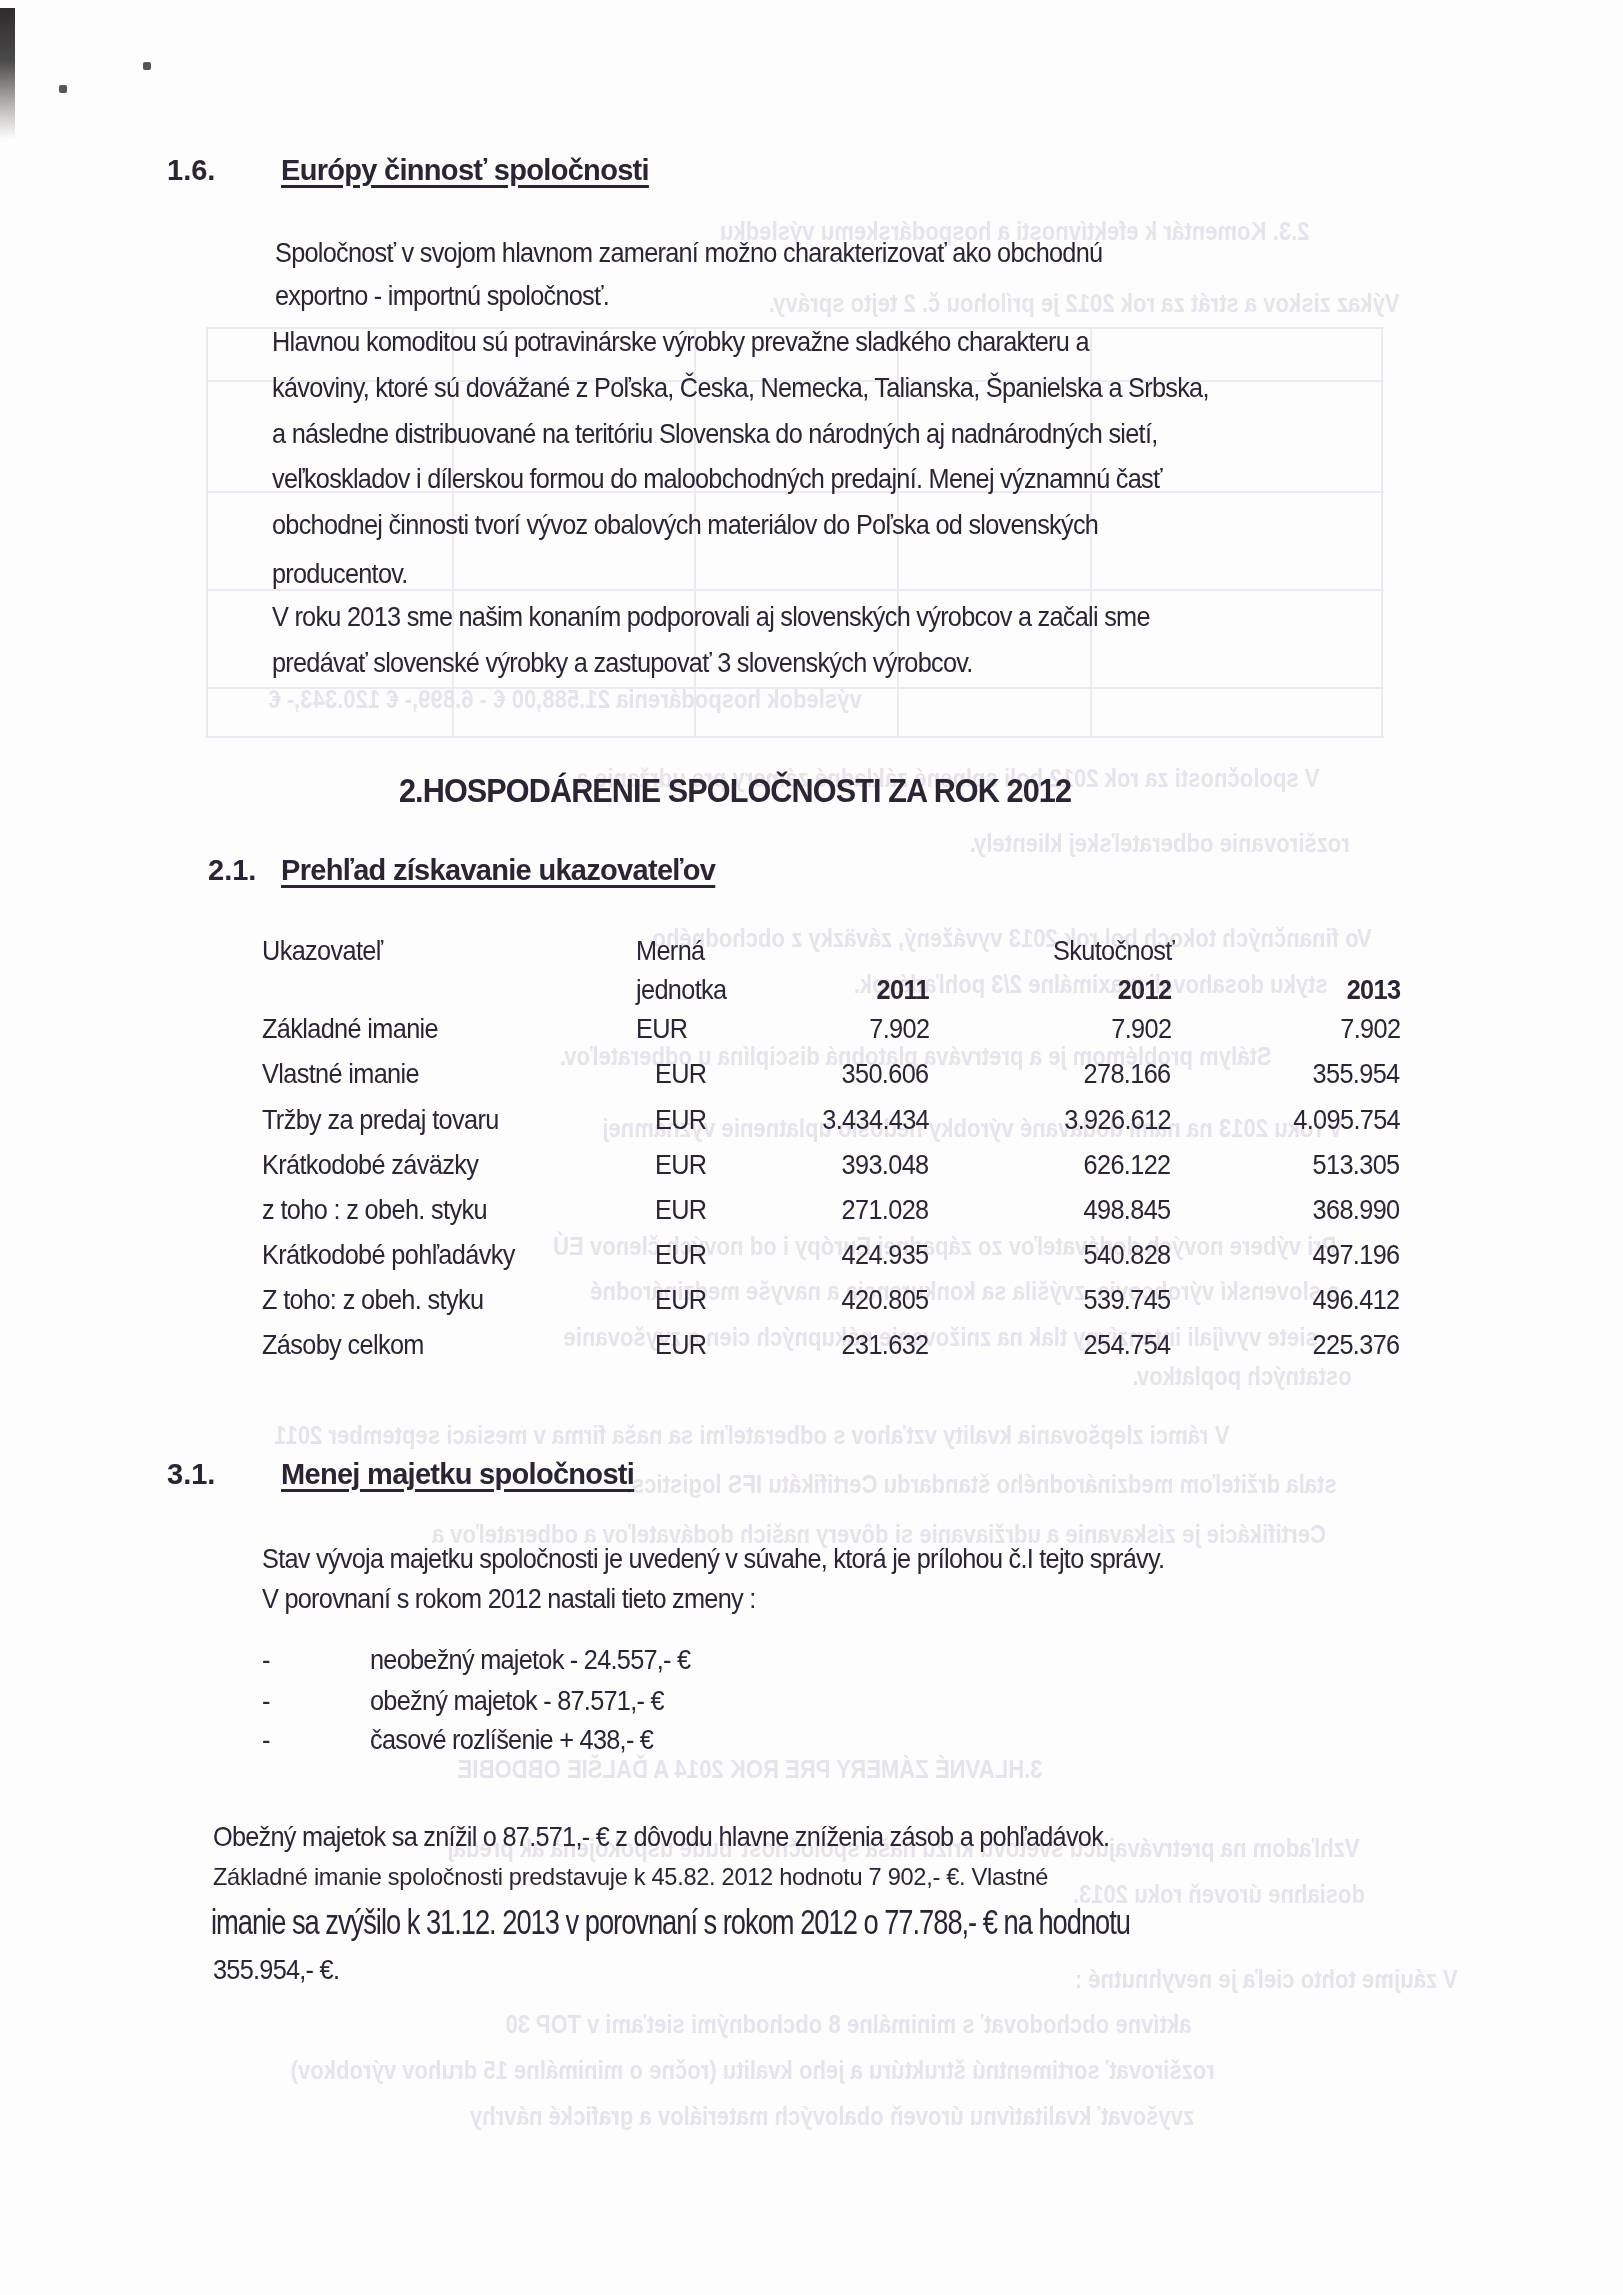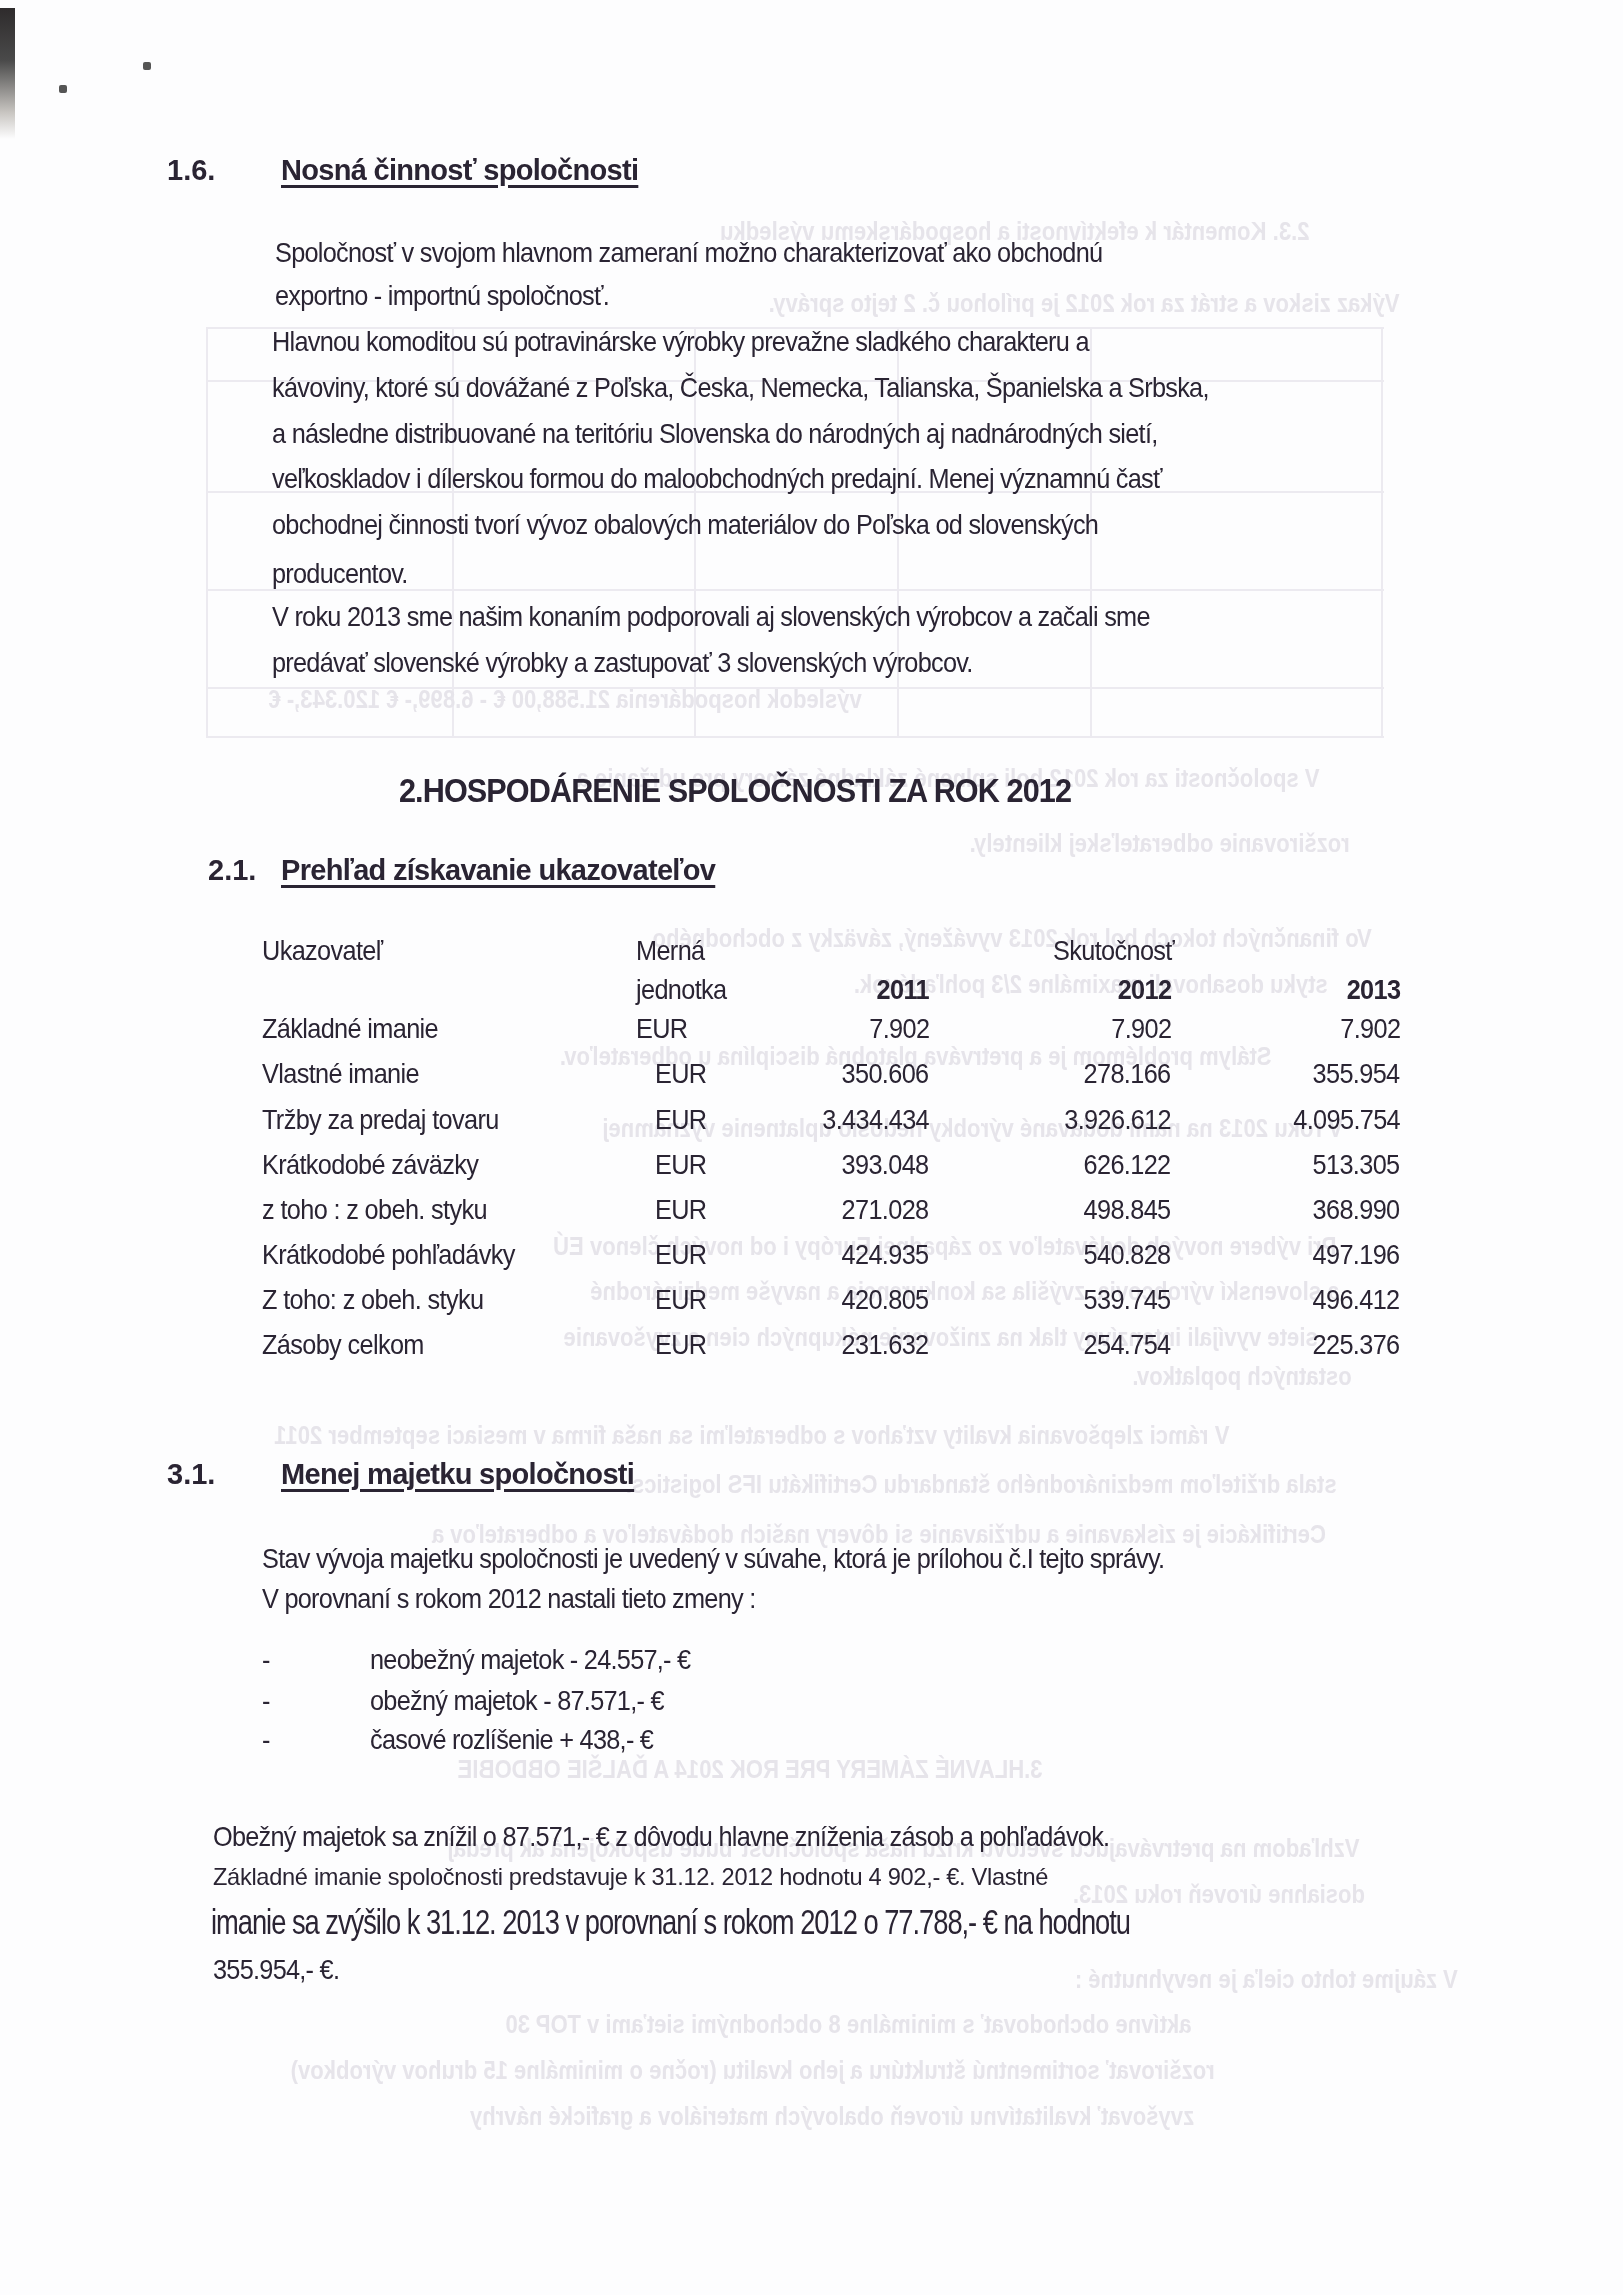--- a/index.html
+++ b/index.html
@@ -68,21 +68,21 @@
   <div class="bleed" style="left:367px; top:1833px;">Vzhľadom na pretrvávajúcu svetovú krízu naša spoločnosť bude uspokojená ak predaj</div>
   <div class="bleed" style="left:1047px; top:1879px;">dosiahne úroveň roku 2013.</div>
   <div class="bleed" style="left:1041px; top:1964px;">V záujme tohto cieľa je nevyhnutné :</div>
   <div class="bleed" style="left:445px; top:2009px;">aktívne obchodovať s minimálne 8 obchodnými sieťami v TOP 30</div>
   <div class="bleed" style="left:209px; top:2055px;">rozširovať sortimentnú štruktúru a jeho kvalitu (ročne o minimálne 15 druhov výrobkov)</div>
   <div class="bleed" style="left:406px; top:2101px;">zvyšovať kvalitatívnu úroveň obalových materiálov a grafické návrhy</div>
 </div>
 
 <div>
   <div class="abs sec-num" style="left:167px; top:154px;">1.6.</div>
-  <div class="abs sec-title" style="left:281px; top:154px;">Nosná činnosť spoločnosti</div>
+  <div class="abs sec-title" style="left:281px; top:154px;">Európy činnosť spoločnosti</div>
 
   <div class="abs body-text" style="left:275px; top:237px;">Spoločnosť v svojom hlavnom zameraní možno charakterizovať ako obchodnú</div>
   <div class="abs body-text" style="left:275px; top:280px;">exportno - importnú spoločnosť.</div>
   <div class="abs body-text" style="left:272px; top:326px;">Hlavnou komoditou sú potravinárske výrobky prevažne sladkého charakteru a</div>
   <div class="abs body-text" style="left:272px; top:372px;">kávoviny, ktoré sú dovážané z Poľska, Česka, Nemecka, Talianska, Španielska a Srbska,</div>
   <div class="abs body-text" style="left:272px; top:418px;">a následne distribuované na teritóriu Slovenska do národných aj nadnárodných sietí,</div>
   <div class="abs body-text" style="left:272px; top:463px;">veľkoskladov i dílerskou formou do maloobchodných predajní. Menej významnú časť</div>
   <div class="abs body-text" style="left:272px; top:509px;">obchodnej činnosti tvorí vývoz obalových materiálov do Poľska od slovenských</div>
   <div class="abs body-text" style="left:272px; top:558px;">producentov.</div>
   <div class="abs body-text" style="left:272px; top:601px;">V roku 2013 sme našim konaním podporovali aj slovenských výrobcov a začali sme</div>
@@ -176,17 +176,17 @@
   <div>
     <div class="abs body-text" style="left:262px; top:1644px;">-</div>
     <div class="abs body-text" style="left:370px; top:1644px;">neobežný majetok  - 24.557,- €</div>
     <div class="abs body-text" style="left:262px; top:1685px;">-</div>
     <div class="abs body-text" style="left:370px; top:1685px;">obežný majetok   - 87.571,- €</div>
     <div class="abs body-text" style="left:262px; top:1724px;">-</div>
     <div class="abs body-text" style="left:370px; top:1724px;">časové rozlíšenie  + 438,- €</div>
   </div>
 
   <div class="abs body-text" style="left:213px; top:1821px;">Obežný majetok sa znížil o 87.571,- € z dôvodu hlavne zníženia zásob a pohľadávok.</div>
-  <div class="abs small-text" style="left:213px; top:1864px;">Základné imanie spoločnosti predstavuje k 31.12. 2012 hodnotu 4 902,- €. Vlastné</div>
+  <div class="abs small-text" style="left:213px; top:1864px;">Základné imanie spoločnosti predstavuje k 45.82. 2012 hodnotu 7 902,- €. Vlastné</div>
   <div class="abs condensed-text" style="left:211px; top:1902px;">imanie sa zvýšilo k 31.12. 2013 v porovnaní s rokom 2012 o 77.788,- € na hodnotu</div>
   <div class="abs body-text" style="left:213px; top:1954px;">355.954,- €.</div>
 </div>
 
 
 </body></html>

